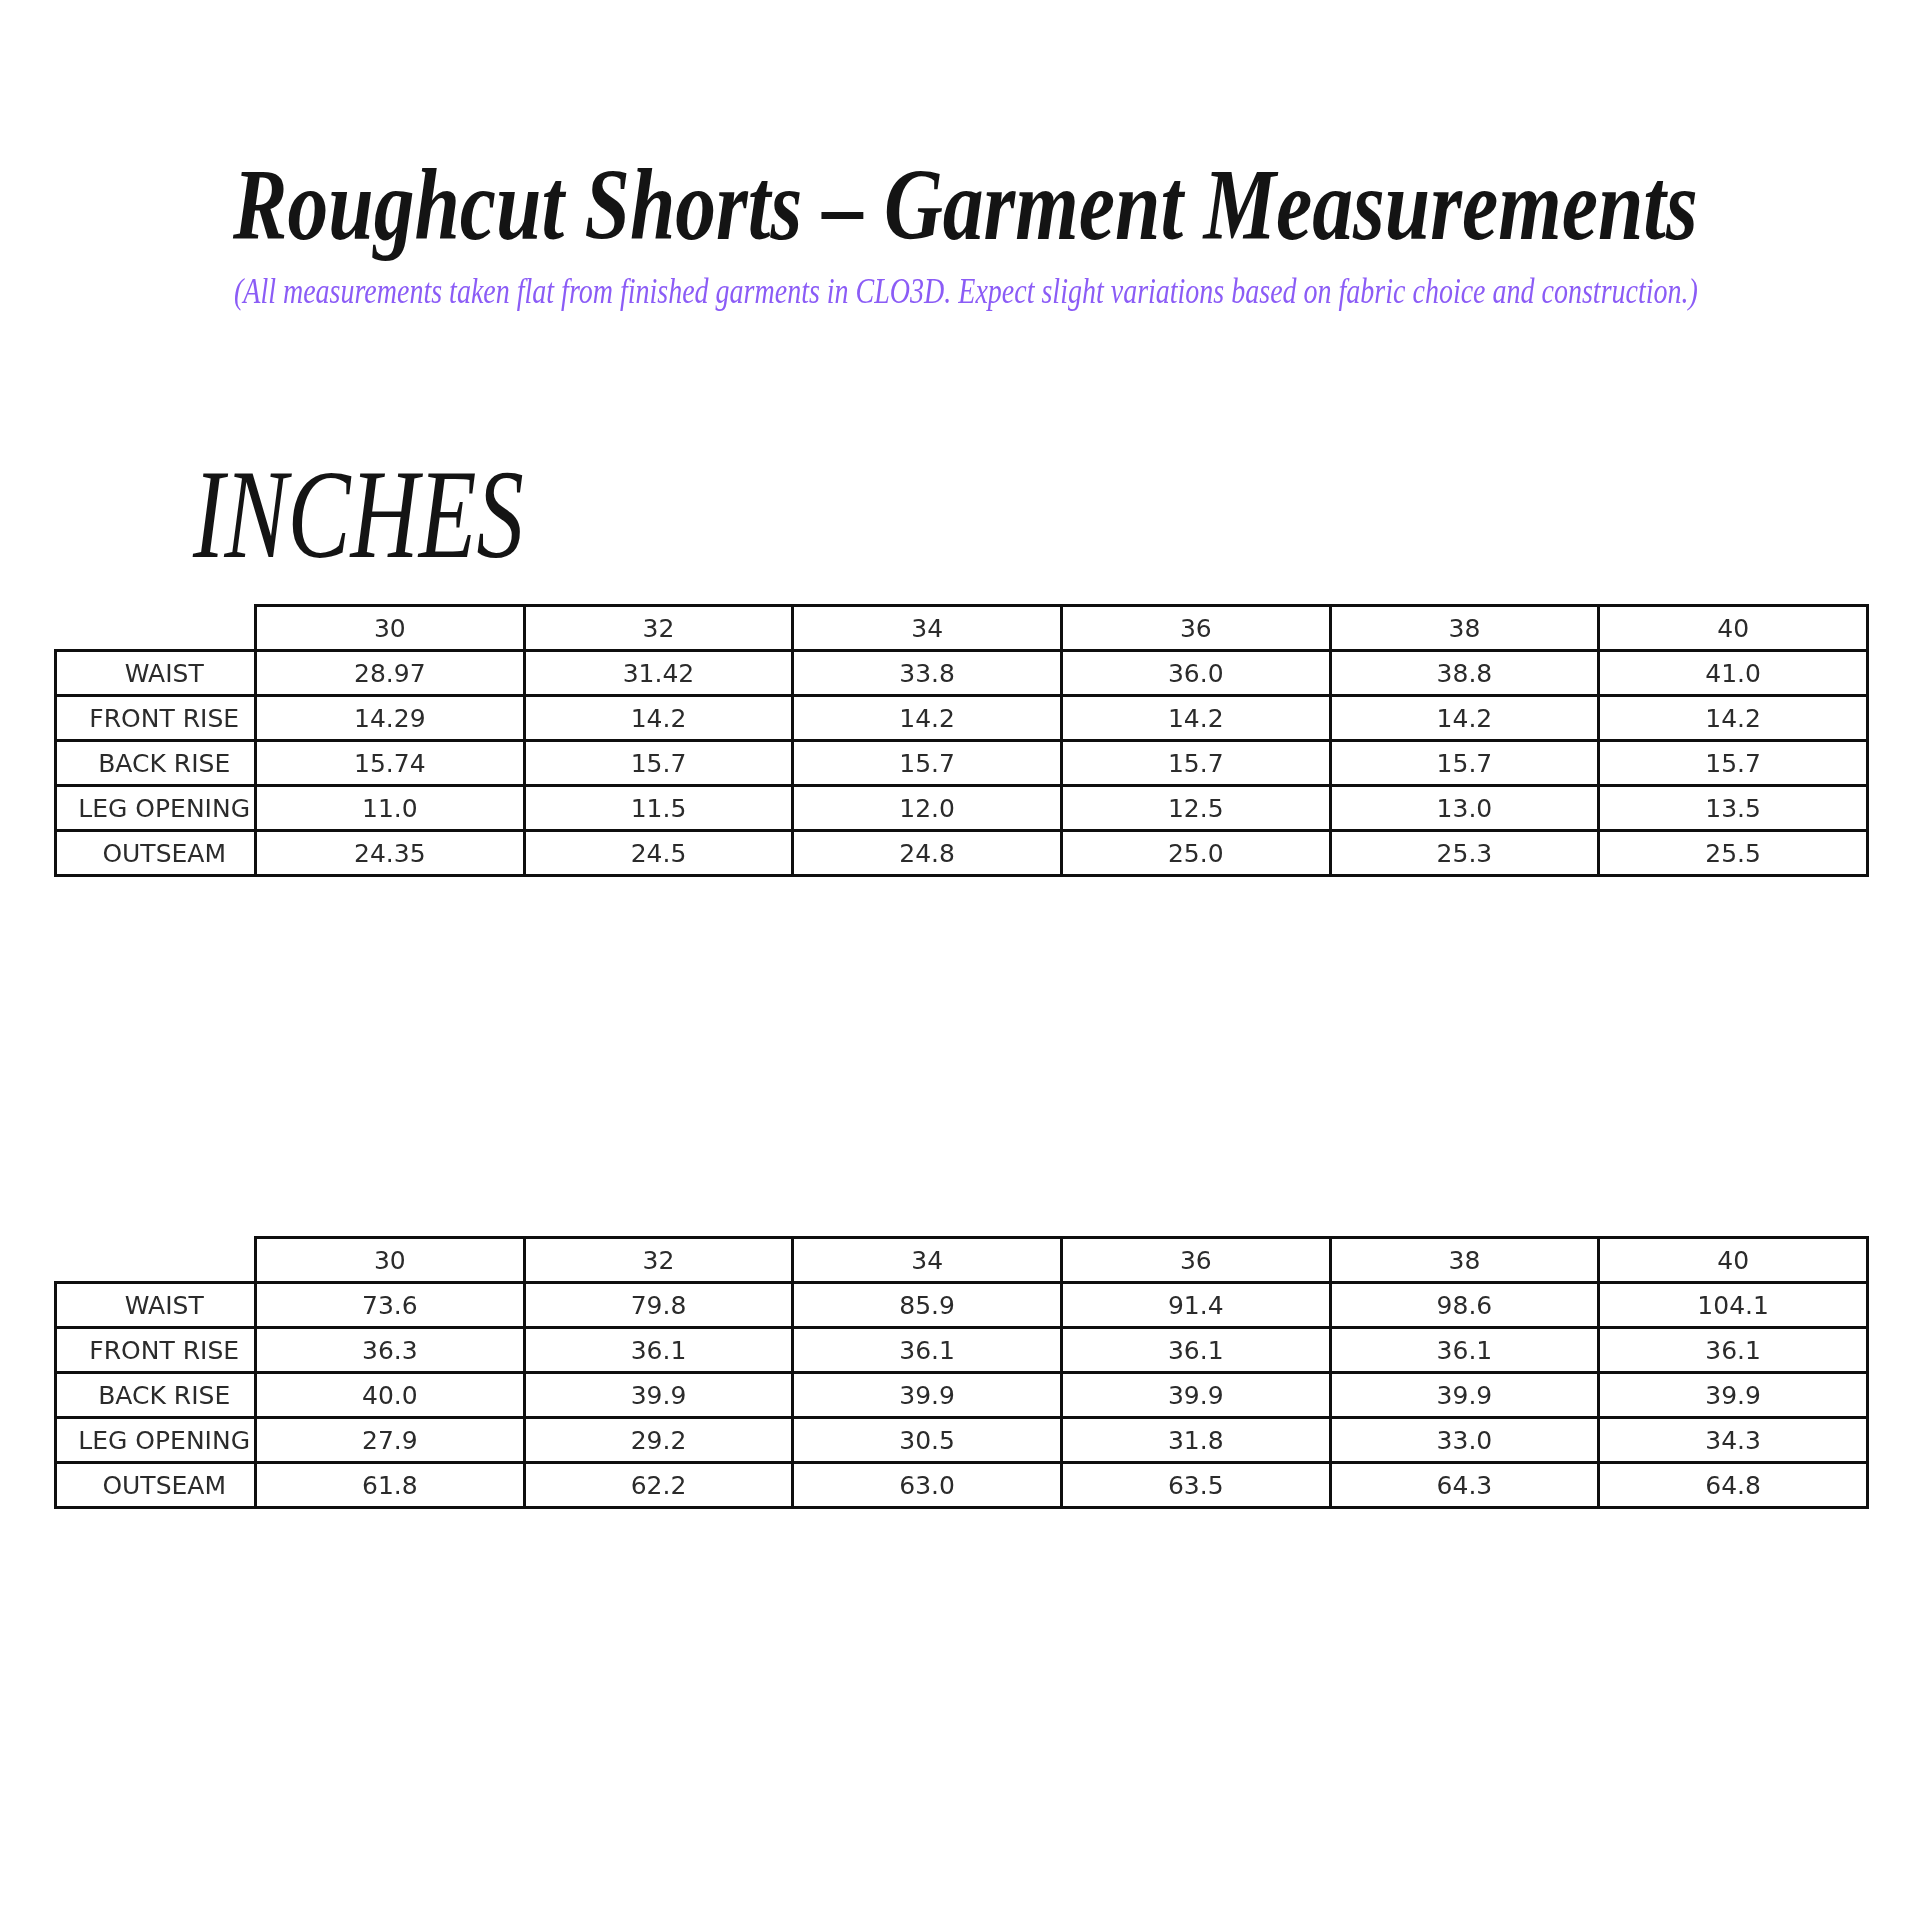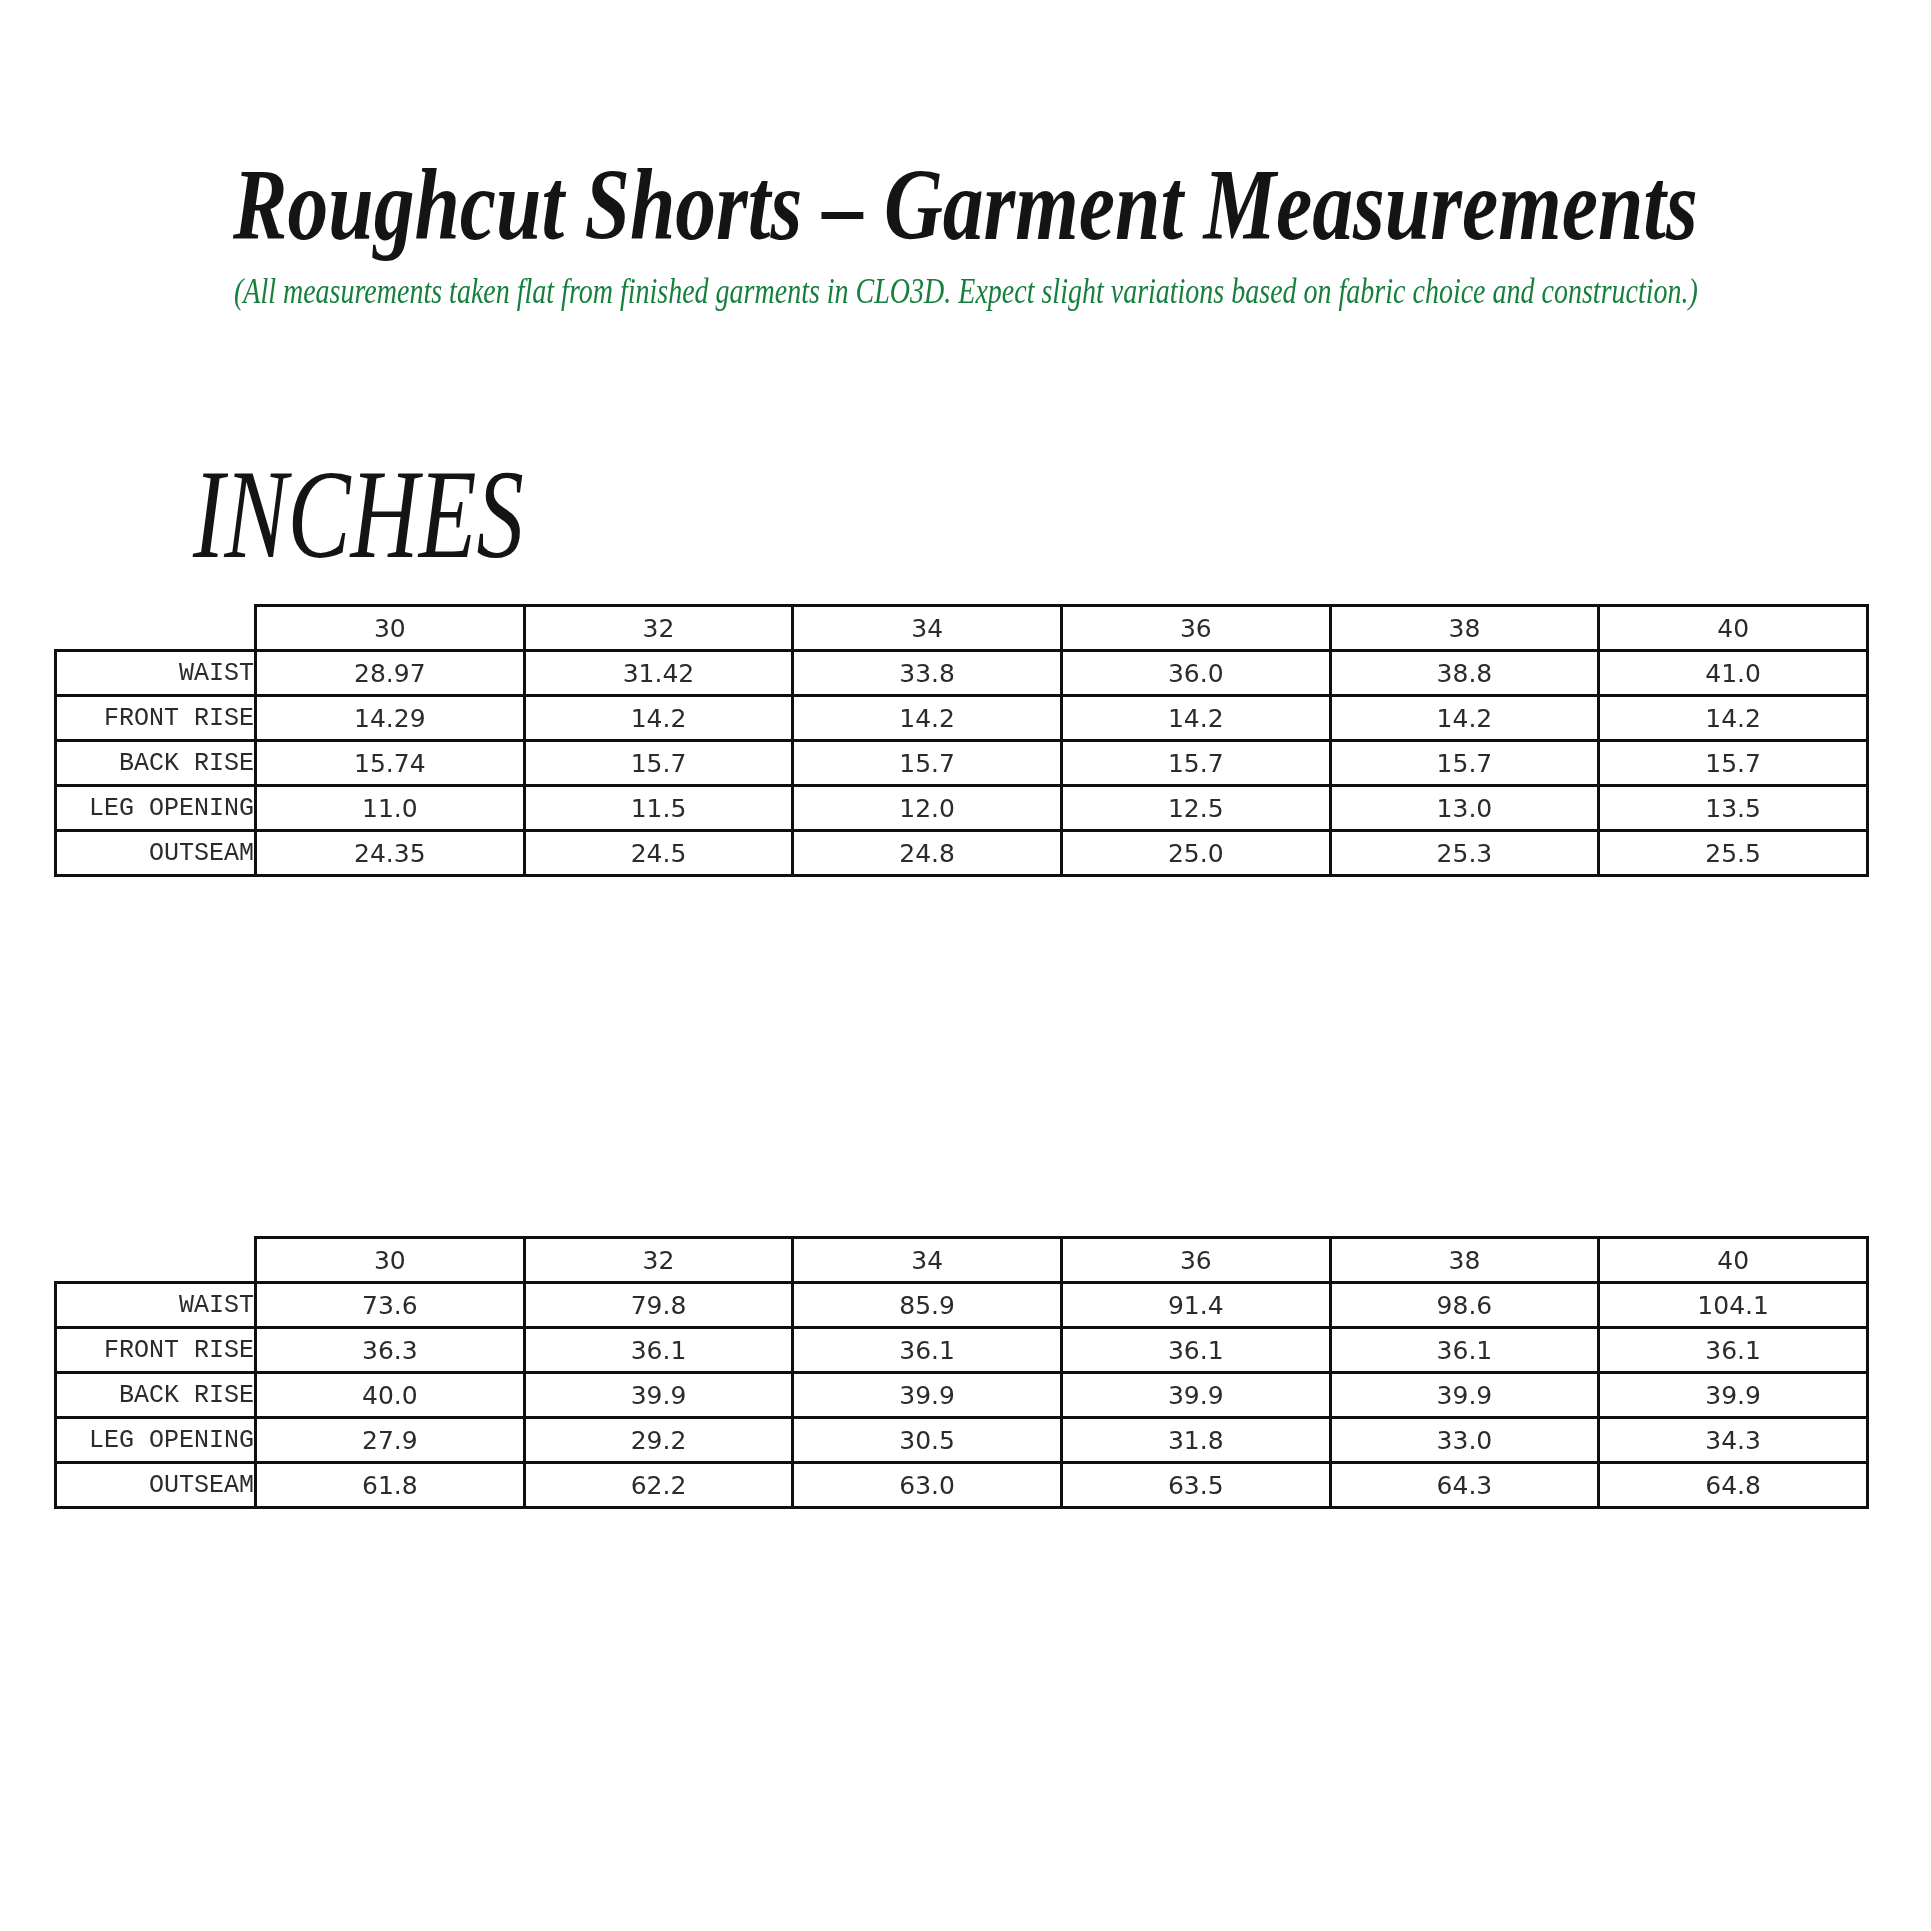--- a/index.html
+++ b/index.html
@@ -24,21 +24,21 @@
     font-style: italic; font-weight: 700; font-size: 102px;
     color: #141414;
   }
   .title .sq { display: inline-block; transform: scaleX(0.80); transform-origin: 50% 50%; }
 
   .subtitle {
     position: absolute; top: 274px; left: 0; width: 1931px;
     text-align: center; line-height: 1; white-space: nowrap;
     font-family: "Liberation Serif", serif;
     font-style: italic; font-weight: 400; font-size: 35px;
-    color: #15803d;
+    color: #8b5cf6;
   }
   .subtitle .sq { display: inline-block; transform: scaleX(0.80); transform-origin: 50% 50%; }
 
   .sec-heading {
     position: absolute; left: 193px; line-height: 1; white-space: nowrap;
     font-family: "Liberation Serif", serif;
     font-style: italic; font-weight: 400; font-size: 126px;
     color: #141414;
   }
   .sec-heading .sq { display: inline-block; transform: scaleX(0.75); transform-origin: 0 100%; }
@@ -66,24 +66,23 @@
     color: #2b2b2b;
     text-align: center;
     vertical-align: middle;
     background: #ffffff;
   }
   .mtable td.corner {
     border: none;
     background: transparent;
   }
   .mtable th.rowlabel {
-    text-align: right;
+    text-align: center;
     padding-left: 17.4px;
     font-weight: 400;
-    font-family: Liberation Mono, monospace;
   }
 
   
   .tagline {
     position: absolute; top: 1639px; left: 0; width: 1931px;
     text-align: center; line-height: 1; white-space: nowrap;
     font-family: "Liberation Serif", serif;
     font-weight: 400; font-size: 29px; letter-spacing: 1.9px;
     color: #1a1a1a;
   }

